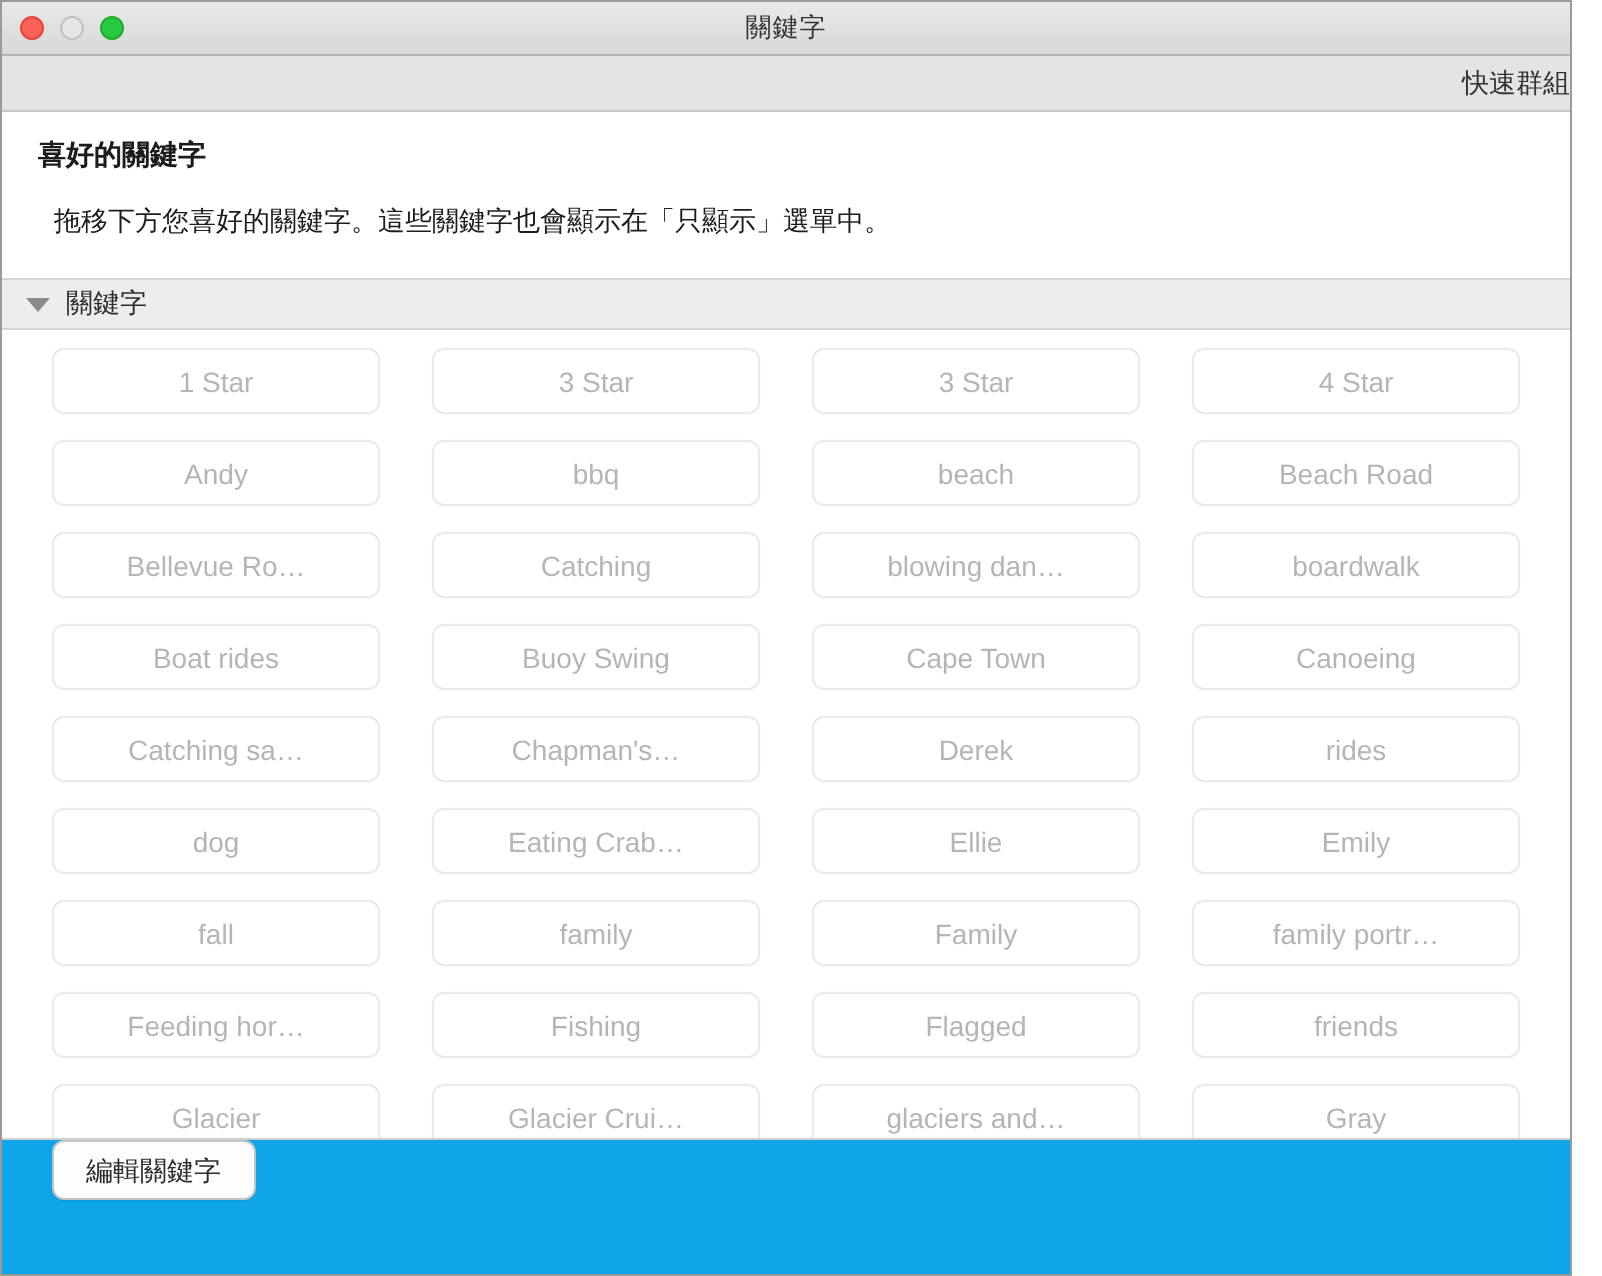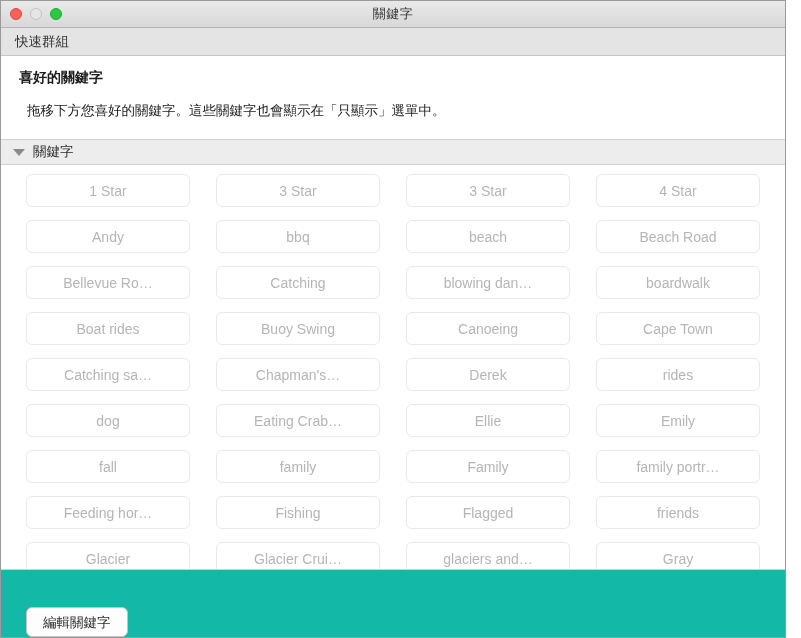--- a/index.html
+++ b/index.html
@@ -74,20 +74,21 @@
   
   .toolbar {
     flex: 0 0 28px;
     height: 28px;
     background: #e4e4e4;
     border-bottom: 1px solid #c6c6c6;
     display: flex;
     align-items: center;
     padding-left: 14px;
     box-sizing: border-box;
+    justify-content: flex-end;
   }
   .toolbar-tab {
     font-size: 13.5px;
     color: #333333;
   }
 
   
   .intro {
     flex: 0 0 auto;
     background: #ffffff;
@@ -168,24 +169,24 @@
     overflow: hidden;
     text-overflow: clip;
     padding: 0 6px;
     box-shadow: 0 0 0 0.5px rgba(0,0,0,0.01);
   }
 
   
   .footer {
     flex: 0 0 68px;
     height: 68px;
-    background: #14b8a6;
+    background: #0ea5e9;
     border-top: 1px solid #d0d0d0;
     display: flex;
-    align-items: flex-end;
+    align-items: flex-start;
     padding-left: 25px;
     box-sizing: border-box;
   }
   .edit-button {
     background: #fdfdfd;
     border: 1px solid #c3c3c3;
     border-radius: 6px;
     font-family: "Liberation Sans", "DejaVu Sans", sans-serif;
     font-size: 13.5px;
     color: #2b2b2b;
@@ -262,24 +263,24 @@
         <div class="tag-cell">
           <div class="tag-pill">boardwalk</div>
         </div>
         <div class="tag-cell">
           <div class="tag-pill">Boat rides</div>
         </div>
         <div class="tag-cell">
           <div class="tag-pill">Buoy Swing</div>
         </div>
         <div class="tag-cell">
+          <div class="tag-pill">Cape Town</div>
+        </div>
+        <div class="tag-cell">
           <div class="tag-pill">Canoeing</div>
-        </div>
-        <div class="tag-cell">
-          <div class="tag-pill">Cape Town</div>
         </div>
         <div class="tag-cell">
           <div class="tag-pill">Catching sa…</div>
         </div>
         <div class="tag-cell">
           <div class="tag-pill">Chapman's…</div>
         </div>
         <div class="tag-cell">
           <div class="tag-pill">Derek</div>
         </div>

